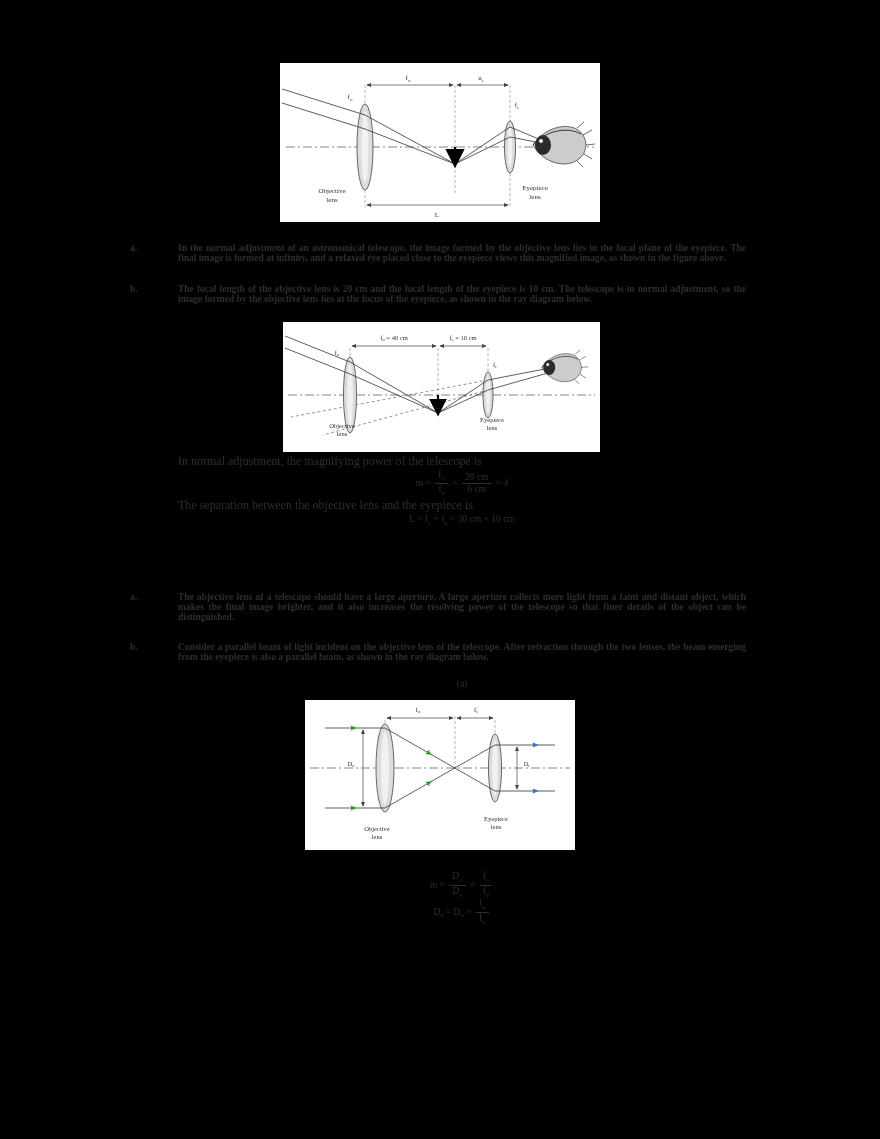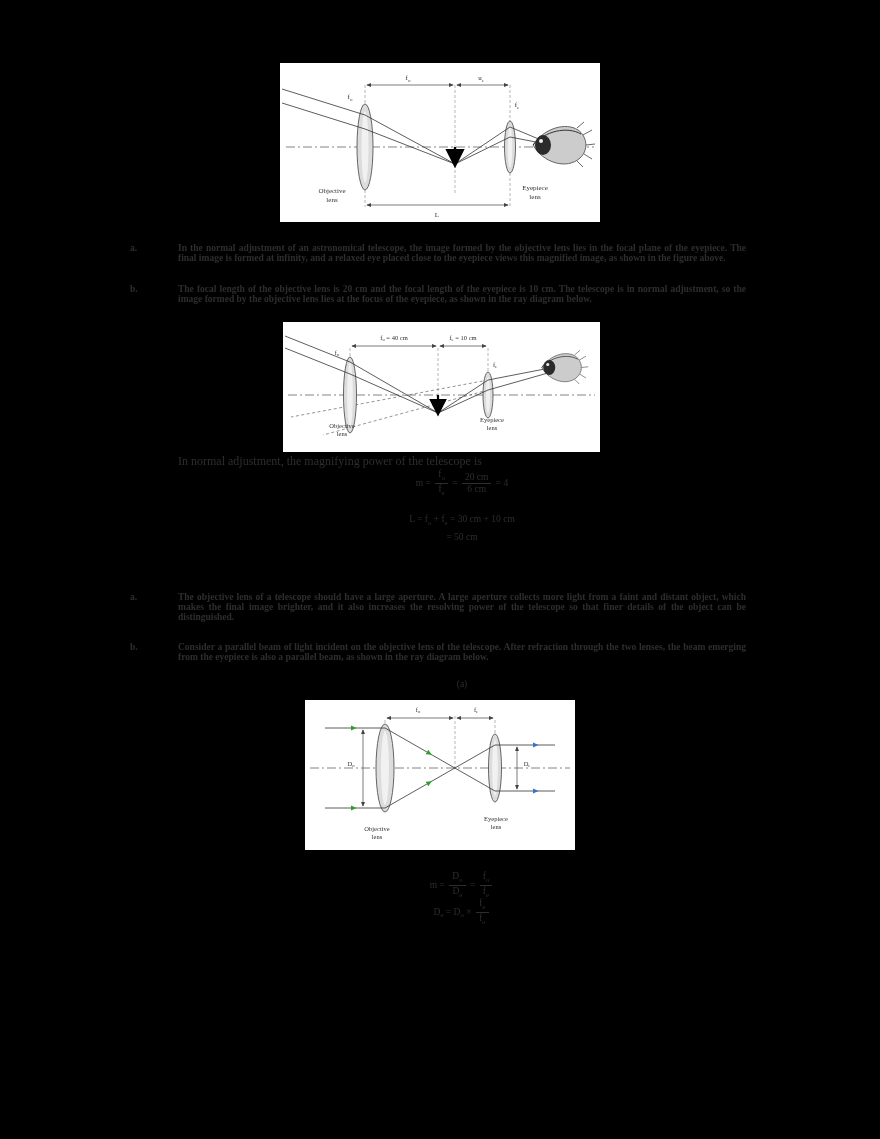--- a/index.html
+++ b/index.html
@@ -170,25 +170,25 @@
       <span class="den"><span>f</span><sub>e</sub></span>
     </span>
     <span>=</span>
     <span class="frac">
       <span class="num">20 cm</span>
       <span class="den">6 cm</span>
     </span>
     <span>= 4</span>
   </div>
 
+  <div class="line" style="top:500px">The separation between the objective lens and the eyepiece is</div>
 
   <div class="eq" style="top:514px">
     <span>L = f</span><sub>o</sub><span> + f</span><sub>e</sub><span> = 30 cm + 10 cm</span>
   </div>
-  <div class="eq" style="top:532px">= 50 cm</div>
 
   <div class="trow" style="top:592px">
     <span class="marker">a.</span>
     <div class="btxt">The objective lens of a telescope should have a large aperture. A large aperture collects more light from a faint and distant object, which makes the final image brighter, and it also increases the resolving power of the telescope so that finer details of the object can be distinguished.</div>
   </div>
   <div class="trow" style="top:642px">
     <span class="marker">b.</span>
     <div class="btxt">Consider a parallel beam of light incident on the objective lens of the telescope. After refraction through the two lenses, the beam emerging from the eyepiece is also a parallel beam, as shown in the ray diagram below.</div>
   </div>
   <div class="eq" style="top:679px">(a)</div>

